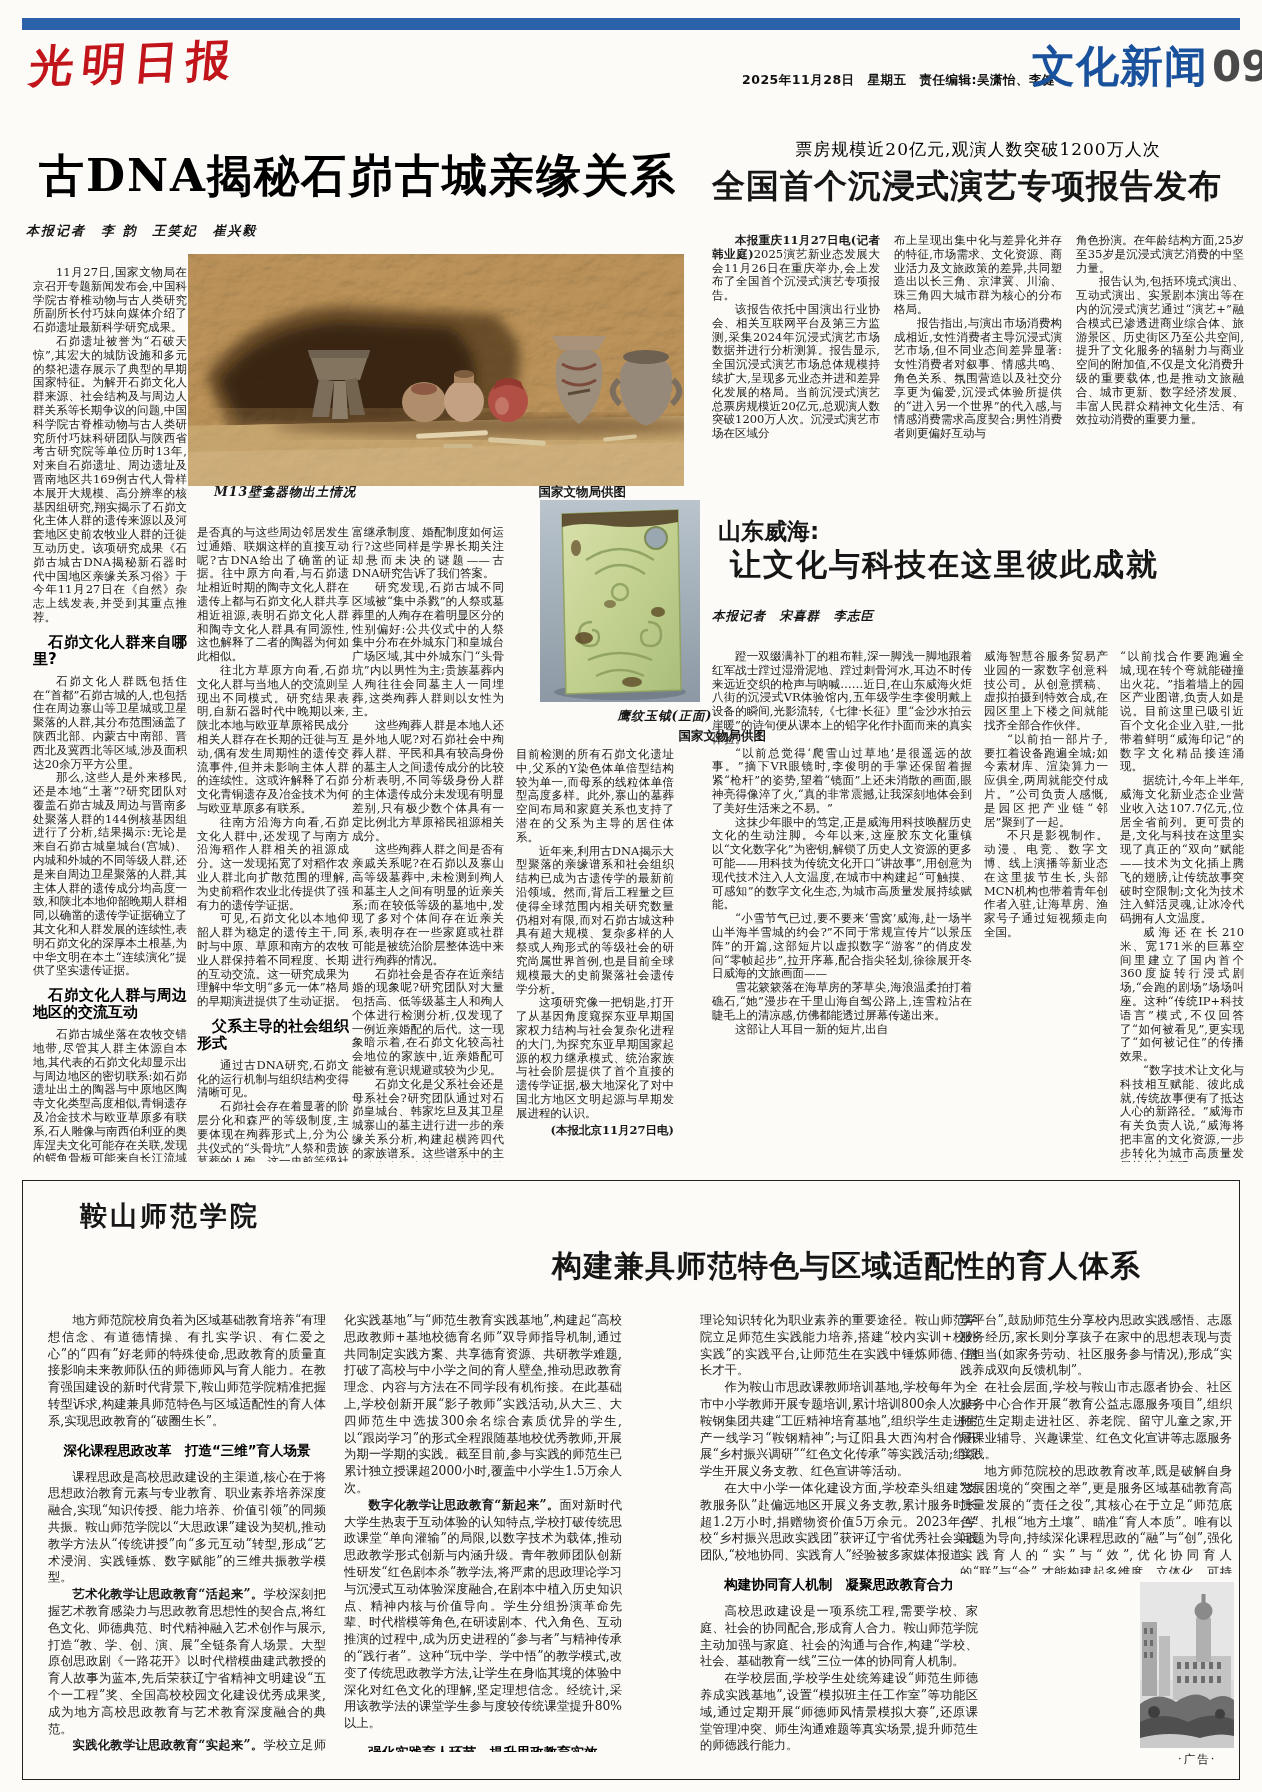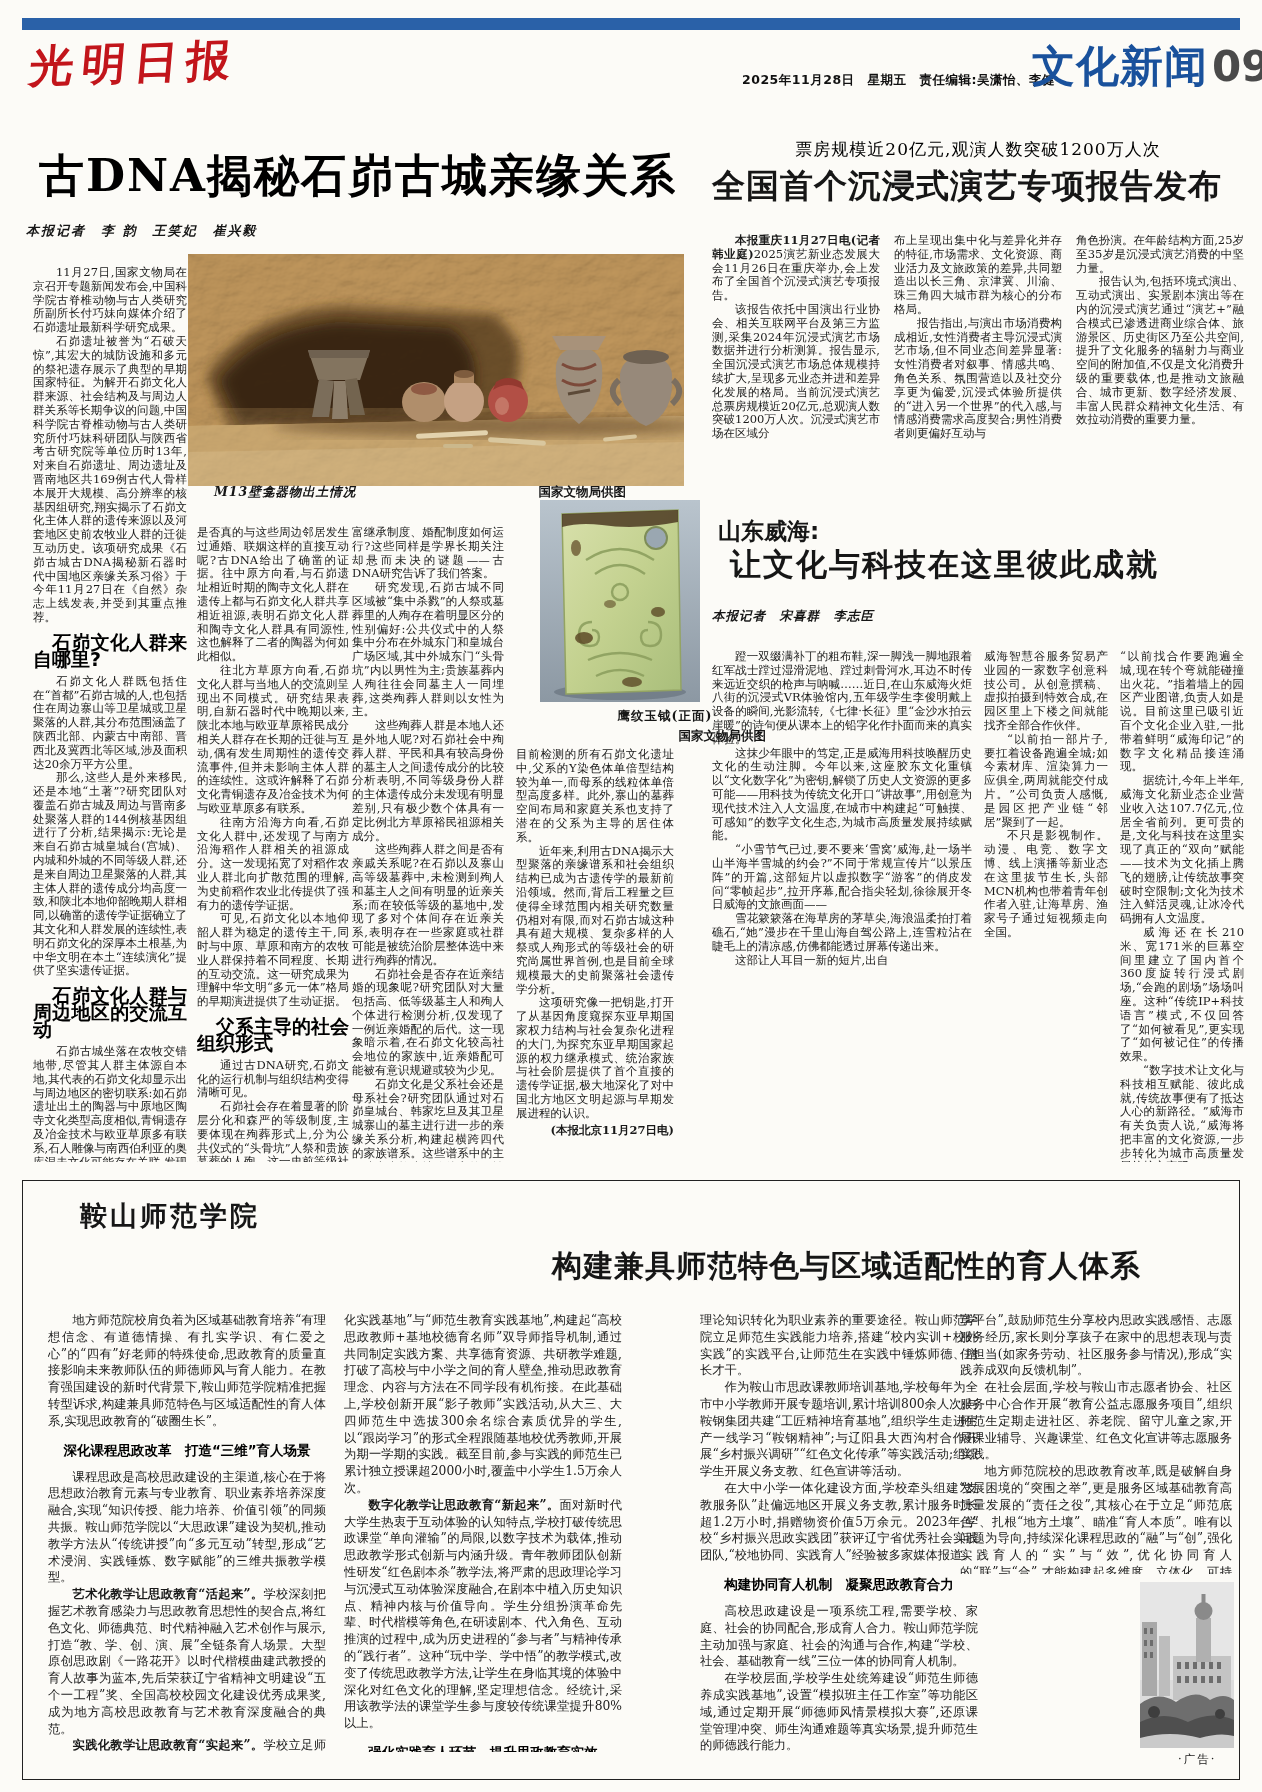--- a/index.html
+++ b/index.html
@@ -29,41 +29,41 @@
   }
   
   .bodycol {
     position:absolute; overflow:hidden; text-align:justify;
     font-size:11.5px; line-height:13.8px; color:#191919;
   }
   .bodycol .para { margin:0; text-indent:2em; }
   .bodycol .para.noindent { text-indent:0; }
   .bodycol .para b { font-weight:bold; }
   .bodycol .col-subhead {
-    font-family:"DejaVu Sans", sans-serif; font-weight:bold; font-size:19px;
+    font-family:"DejaVu Sans", sans-serif; font-weight:bold; font-size:15px;
     line-height:17px; margin:9px 0 7px; color:#000; text-indent:1em;
   }
   .bodycol .sig { margin:3px 0 0; text-align:right; font-weight:bold; }
   
   .main-headline {
     position:absolute; left:38px; top:146px; width:640px;
     font-size:45px; font-weight:900; letter-spacing:2px; color:#000; white-space:nowrap;text-align:center;
   }
   .main-byline { position:absolute; left:26px; top:222px; font-size:13px; font-style:italic; font-weight:600; letter-spacing:2px; }
   .photo-frame { position:absolute; left:188px; top:254px; width:496px; height:232px; overflow:hidden; }
   .photo-frame svg { display:block; }
   .photo-caption-row {
     position:absolute; left:188px; top:484px; width:496px; font-size:12.5px;
     display:flex; justify-content:space-between;
   }
   .caption-kai { font-style:italic; font-weight:600; padding-left:26px; letter-spacing:1px; }
   .caption-credit { font-weight:bold; font-family:"DejaVu Sans", sans-serif; padding-right:58px; }
   .jade-frame { position:absolute; left:540px; top:500px; width:160px; height:202px; overflow:hidden; }
   .jade-caps { position:absolute; left:540px; top:708px; width:250px; font-size:12.5px; }
-  .jade-caps .l1 { text-align:center; font-weight:600; letter-spacing:1px; }
+  .jade-caps .l1 { text-align:center; font-style:italic; font-weight:600; letter-spacing:1px; }
   .jade-caps .l2 { text-align:right; font-weight:bold; font-family:"DejaVu Sans", sans-serif; padding-right:24px; margin-top:3px; }
   
   .report-kicker { position:absolute; left:712px; top:138px; width:532px; text-align:center; font-size:17px; letter-spacing:1px; color:#000; }
   .report-headline { position:absolute; left:712px; top:164px; width:532px; font-size:33px; font-weight:900; letter-spacing:1px; white-space:nowrap; }
   
   .weihai-kicker { position:absolute; left:718px; top:516px; font-size:23px; font-weight:bold; font-family:"DejaVu Sans", sans-serif; }
   .weihai-headline { position:absolute; left:730px; top:544px; font-size:31px; font-weight:900; letter-spacing:2px; white-space:nowrap; }
   .weihai-byline { position:absolute; left:712px; top:608px; width:532px; font-size:12.5px; font-style:italic; font-weight:600; letter-spacing:1px; }
   
   .ad-box { position:absolute; left:22px; top:1180px; width:1218px; height:600px; border:1.5px solid #222; background:#fcfbf7; box-sizing:border-box; }
@@ -238,20 +238,21 @@
         <p class="para">报告认为,包括环境式演出、互动式演出、实景剧本演出等在内的沉浸式演艺通过“演艺+”融合模式已渗透进商业综合体、旅游景区、历史街区乃至公共空间,提升了文化服务的辐射力与商业空间的附加值,不仅是文化消费升级的重要载体,也是推动文旅融合、城市更新、数字经济发展、丰富人民群众精神文化生活、有效拉动消费的重要力量。</p>
       </div>
   </div>
 
   <div>
     <div class="weihai-kicker">山东威海:</div>
     <div class="weihai-headline">让文化与科技在这里彼此成就</div>
     <div class="weihai-byline">本报记者　宋喜群　李志臣</div>
     <div class="bodycol" style="left:712px; top:650px; width:260px; height:512px;">
         <p class="para">蹬一双缀满补丁的粗布鞋,深一脚浅一脚地跟着红军战士蹚过湿滑泥地、蹚过刺骨河水,耳边不时传来远近交织的枪声与呐喊……近日,在山东威海火炬八街的沉浸式VR体验馆内,五年级学生李俊明戴上设备的瞬间,光影流转,《七律·长征》里“金沙水拍云崖暖”的诗句便从课本上的铅字化作扑面而来的真实体验。</p>
+        <p class="para">“以前总觉得‘爬雪山过草地’是很遥远的故事。”摘下VR眼镜时,李俊明的手掌还保留着握紧“枪杆”的姿势,望着“镜面”上还未消散的画面,眼神亮得像淬了火,“真的非常震撼,让我深刻地体会到了美好生活来之不易。”</p>
         <p class="para">这抹少年眼中的笃定,正是威海用科技唤醒历史文化的生动注脚。今年以来,这座胶东文化重镇以“文化数字化”为密钥,解锁了历史人文资源的更多可能——用科技为传统文化开口“讲故事”,用创意为现代技术注入人文温度,在城市中构建起“可触摸、可感知”的数字文化生态,为城市高质量发展持续赋能。</p>
         <p class="para">“小雪节气已过,要不要来‘雪窝’威海,赴一场半山半海半雪城的约会?”不同于常规宣传片“以景压阵”的开篇,这部短片以虚拟数字“游客”的俏皮发问“零帧起步”,拉开序幕,配合指尖轻划,徐徐展开冬日威海的文旅画面——</p>
         <p class="para">雪花簌簌落在海草房的茅草尖,海浪温柔拍打着礁石,“她”漫步在千里山海自驾公路上,连雪粒沾在睫毛上的清凉感,仿佛都能透过屏幕传递出来。</p>
         <p class="para">这部让人耳目一新的短片,出自</p>
       </div>
     <div class="bodycol" style="left:984px; top:650px; width:124px; height:512px;">
         <p class="para noindent">威海智慧谷服务贸易产业园的一家数字创意科技公司。从创意撰稿、虚拟拍摄到特效合成,在园区里上下楼之间就能找齐全部合作伙伴。</p>
         <p class="para">“以前拍一部片子,要扛着设备跑遍全城;如今素材库、渲染算力一应俱全,两周就能交付成片。”公司负责人感慨,是园区把产业链“邻居”聚到了一起。</p>
         <p class="para">不只是影视制作。动漫、电竞、数字文博、线上演播等新业态在这里拔节生长,头部MCN机构也带着青年创作者入驻,让海草房、渔家号子通过短视频走向全国。</p>
       </div>

